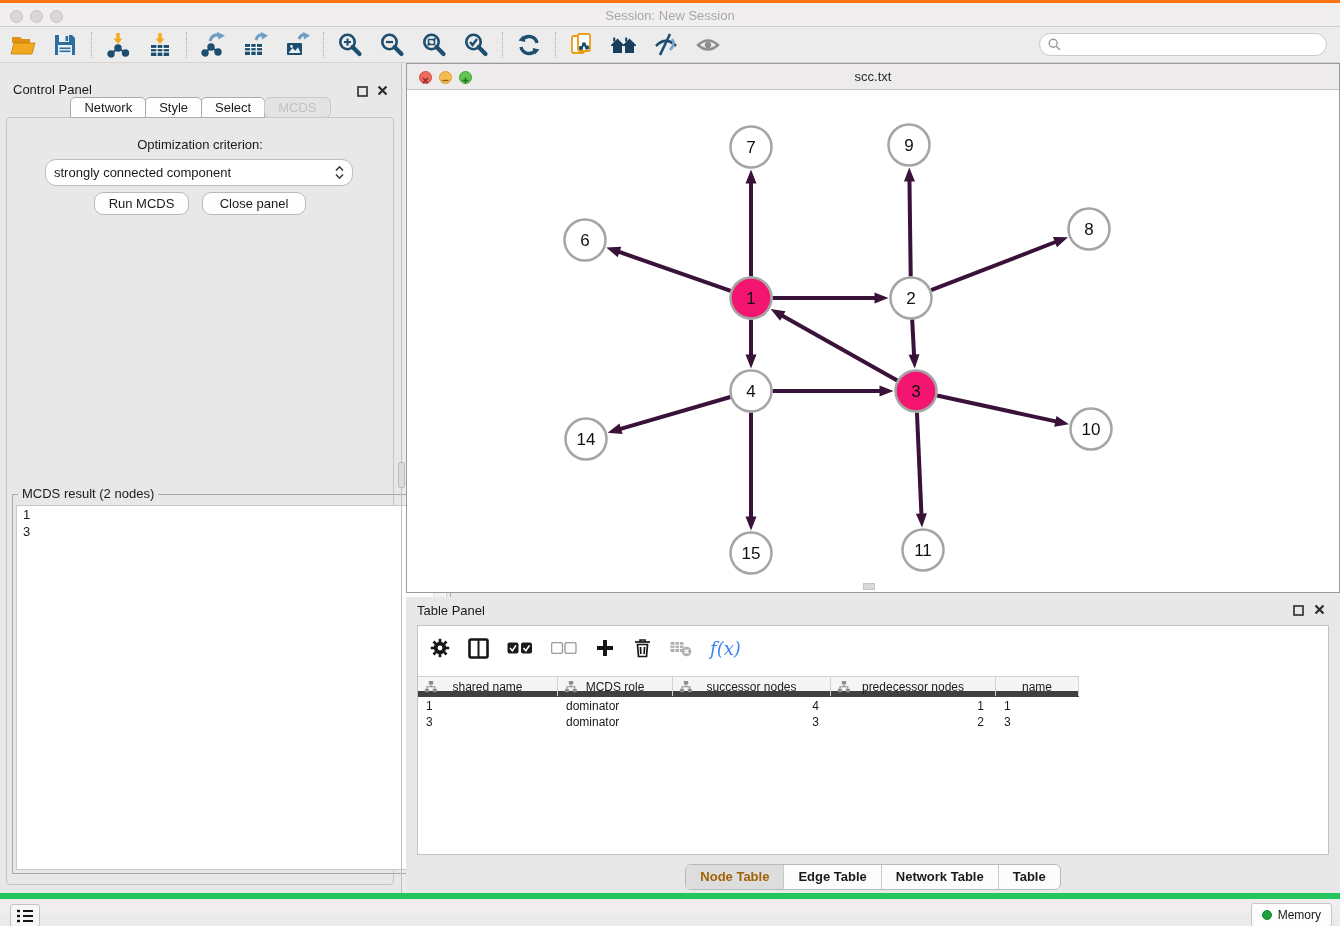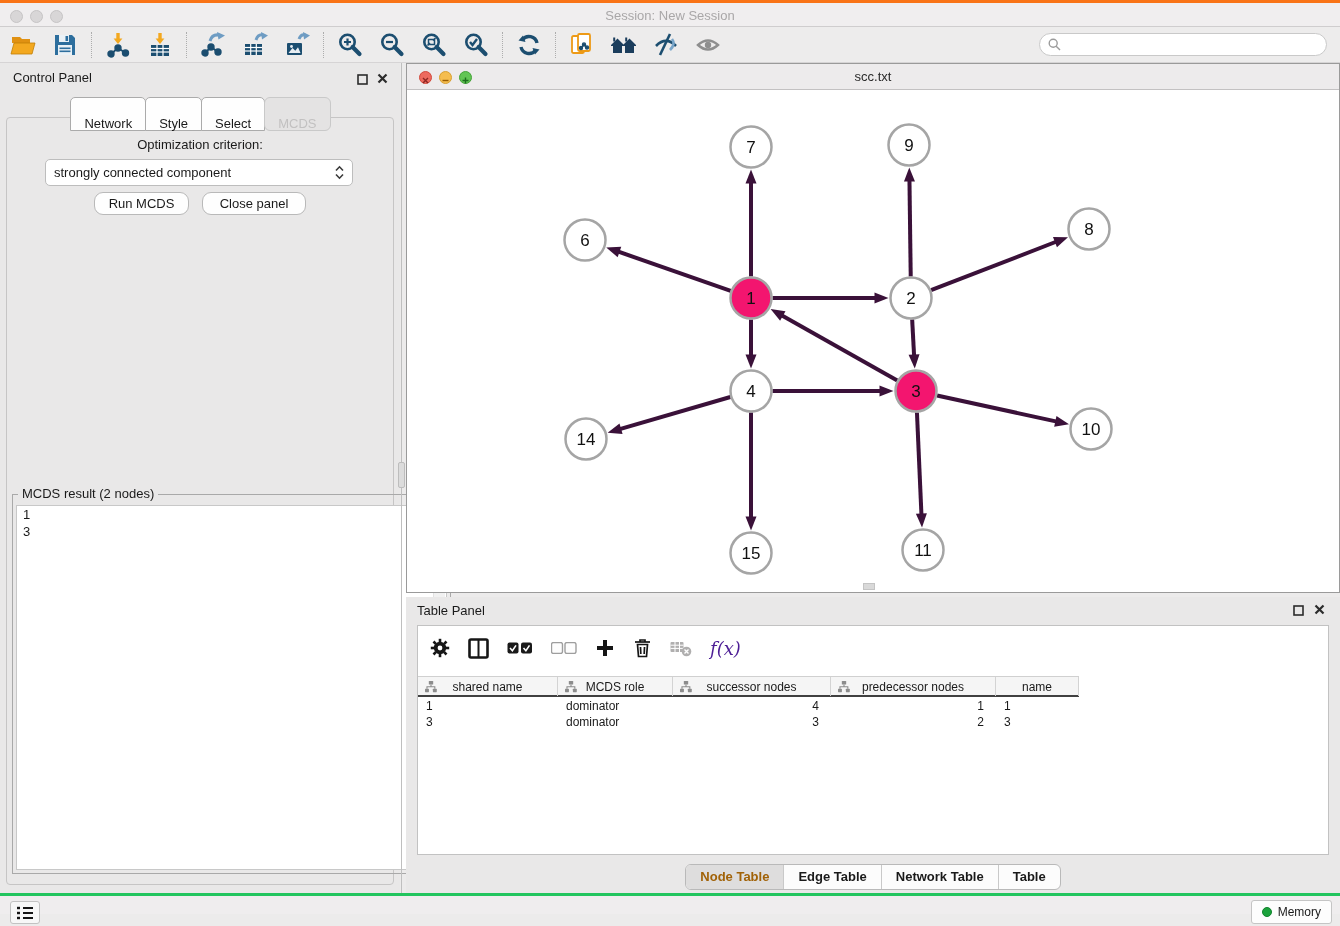--- a/index.html
+++ b/index.html
@@ -23,34 +23,34 @@
   .tb-icon { width:28px; height:28px; display:flex; align-items:center; justify-content:center; margin:0 7px; }
   .tb-sep { width:1px; height:26px; border-left:1px dotted #ADADAD; margin:0 5px; }
   #toolbar-search { position:absolute; right:13px; top:6px; width:288px; height:23px;
     background:#fff; border:1px solid #C9C9C9; border-radius:12px;
     display:flex; align-items:center; padding:0 8px; }
   #toolbar-search input { border:none; outline:none; flex:1; font-size:12px;
     font-family:"Liberation Sans",sans-serif; background:transparent; margin-left:5px; }
 
   
   #control-panel { position:absolute; top:63px; left:0; width:400px; height:830px; background:#E9E8E8; }
-  #cp-header { position:absolute; top:0; left:0; width:100%; height:28px; }
+  #cp-header { position:absolute; top:12px; left:0; width:100%; height:28px; }
   #cp-title { position:absolute; left:13px; top:7px; font-size:13px; color:#1a1a1a; }
   .panel-float { position:absolute; top:8px; cursor:default; }
   .panel-close { position:absolute; top:7px; cursor:default; }
   #cp-tabs { position:absolute; top:34px; left:0; width:100%; height:22px;
     display:flex; justify-content:center; z-index:2; }
-  .cp-tab { height:21px; line-height:19px; padding:16px 13px; font-size:13px;
+  .cp-tab { height:21px; line-height:19px; padding:0 13px; font-size:13px;
     background:#FEFEFE; border:1px solid #ABABAB; border-radius:5px 5px 0 0; margin-right:-1px; }
   .cp-tab.selected { background:#E4E3E3; color:#C2C1C1; border-color:#C9C9C9; border-radius:6px; }
   #cp-content { position:absolute; top:54px; left:6px; width:388px; height:768px;
     border:1px solid #C6C5C5; border-radius:4px; background:#E9E8E8; }
   #opt-label { position:absolute; top:74px; left:0; width:100%; text-align:center; font-size:13px; }
   #cp-select { position:absolute; top:96px; left:45px; width:308px; height:27px;
-    background:#fff; border:1px solid #BDBDBD; border-radius:5px;
+    background:#fff; border:1px solid #BDBDBD; border-radius:11px;
     display:flex; align-items:center; padding:0 8px; font-size:13px; }
   #cp-select .sel-text { flex:1; }
   .cp-btn { position:absolute; top:129px; height:23px; background:#FEFEFE; border:1px solid #B9B9B9;
     border-radius:9px; font-size:13px; text-align:center; line-height:21px; }
   #run-btn { left:94px; width:95px; }
   #closepanel-btn { left:202px; width:104px; }
   #result-group { position:absolute; top:431px; left:12px; width:439px; height:380px;
     border:1px solid #A9A9A9; }
   #result-legend { position:absolute; top:-9px; left:5px; background:#E9E8E8;
     padding:0 4px; font-size:13px; }
@@ -77,40 +77,40 @@
     background:#D9D9D9; border:1px solid #C4C4C4; }
 
   
   #table-panel { position:absolute; top:597px; left:406px; width:934px; height:296px; background:#E9E8E8; }
   #tp-title { position:absolute; left:11px; top:6px; font-size:13px; }
   #tp-inner { position:absolute; top:28px; left:11px; width:912px; height:230px;
     background:#fff; border:1px solid #C2C2C2; }
   #tp-toolbar { position:absolute; top:0; left:0; width:100%; height:44px;
     display:flex; align-items:center; padding-left:12px; }
   .tp-icon { display:flex; align-items:center; justify-content:center; margin-right:18px; }
-  #fx-icon { font-family:"DejaVu Serif", serif; font-style:italic; color:#4c1d95; font-size:18px; }
+  #fx-icon { font-family:"DejaVu Serif", serif; font-style:italic; color:#3b82f6; font-size:18px; }
   #table-header { position:absolute; top:50px; left:0; display:flex; height:21px;
-    border-top:1px solid #D0D0D0; border-bottom:2px solid #404040; background:#F5F5F5; }
+    border-top:1px solid #D0D0D0; border-bottom:6px solid #404040; background:#F5F5F5; }
   .th { position:relative; height:19px; border-right:1px solid #D3D3D3;
     display:flex; align-items:center; justify-content:center; font-size:12px; }
   .th .tree-ic { position:absolute; left:7px; top:4px; }
   #table-body { position:absolute; top:72px; left:0; width:100%; }
   .tr { display:flex; height:16px; }
   .td { font-size:12px; line-height:16px; overflow:hidden; white-space:nowrap; }
   .td.left { padding-left:8px; text-align:left; }
   .td.right { padding-right:12px; text-align:right; }
   #tp-tabs { position:absolute; top:267px; left:0; width:100%; display:flex; justify-content:center; }
   .tp-tabgroup { display:flex; border:1px solid #B9B9B9; border-radius:6px; overflow:hidden; background:#FCFCFC; }
   .tp-tab { padding:4px 14px 5px; font-size:13px; font-weight:bold; border-left:1px solid #C9C9C9; }
   .tp-tab:first-child { border-left:none; }
   .tp-tab.selected { background:#DEDDDD; color:#a16207; }
 
   
   #status-bar { position:absolute; top:893px; left:0; width:1340px; height:21px;
-    background:#EFEDEE; border-top:3px solid #22c55e; }
+    background:#EFEDEE; border-top:6px solid #22c55e; }
   #list-btn { position:absolute; left:10px; top:5px; width:30px; height:23px;
     background:#F7F7F7; border:1px solid #C2C2C2; border-radius:3px;
     display:flex; align-items:center; justify-content:center; }
   #memory-btn { position:absolute; right:8px; top:4px; height:24px; padding:0 10px;
     background:#FDFDFD; border:1px solid #C5C5C5; border-radius:3px;
     display:flex; align-items:center; gap:6px; font-size:12px; }
   #memory-dot { width:10px; height:10px; border-radius:50%; background:#1BA23C; border:1px solid #12842E; }
 </style>
 </head>
 <body>

